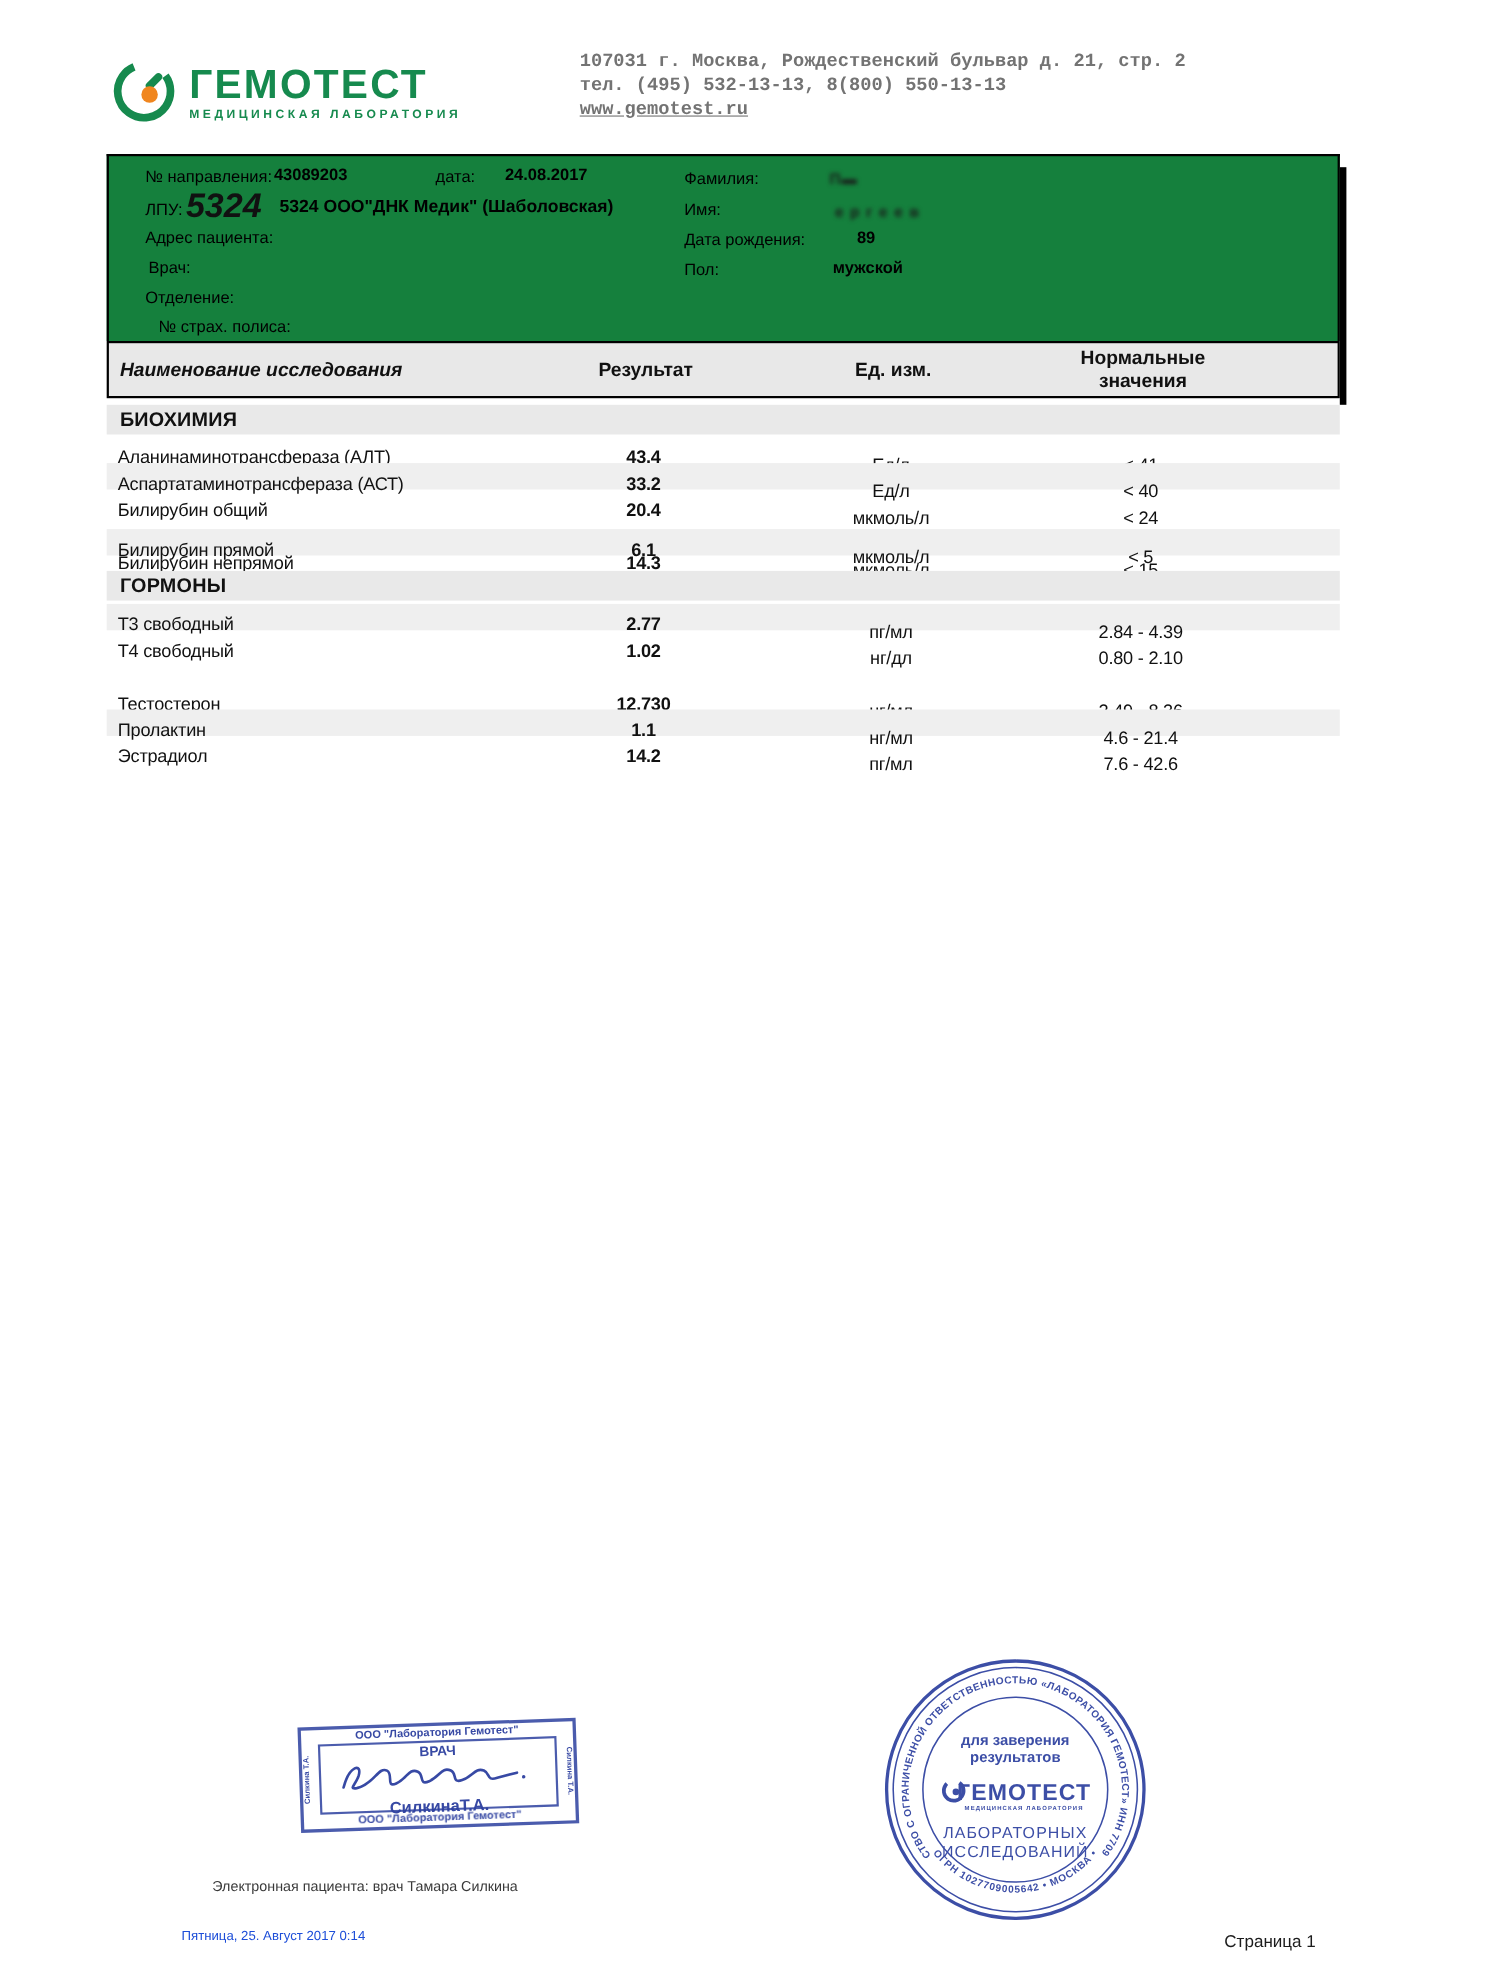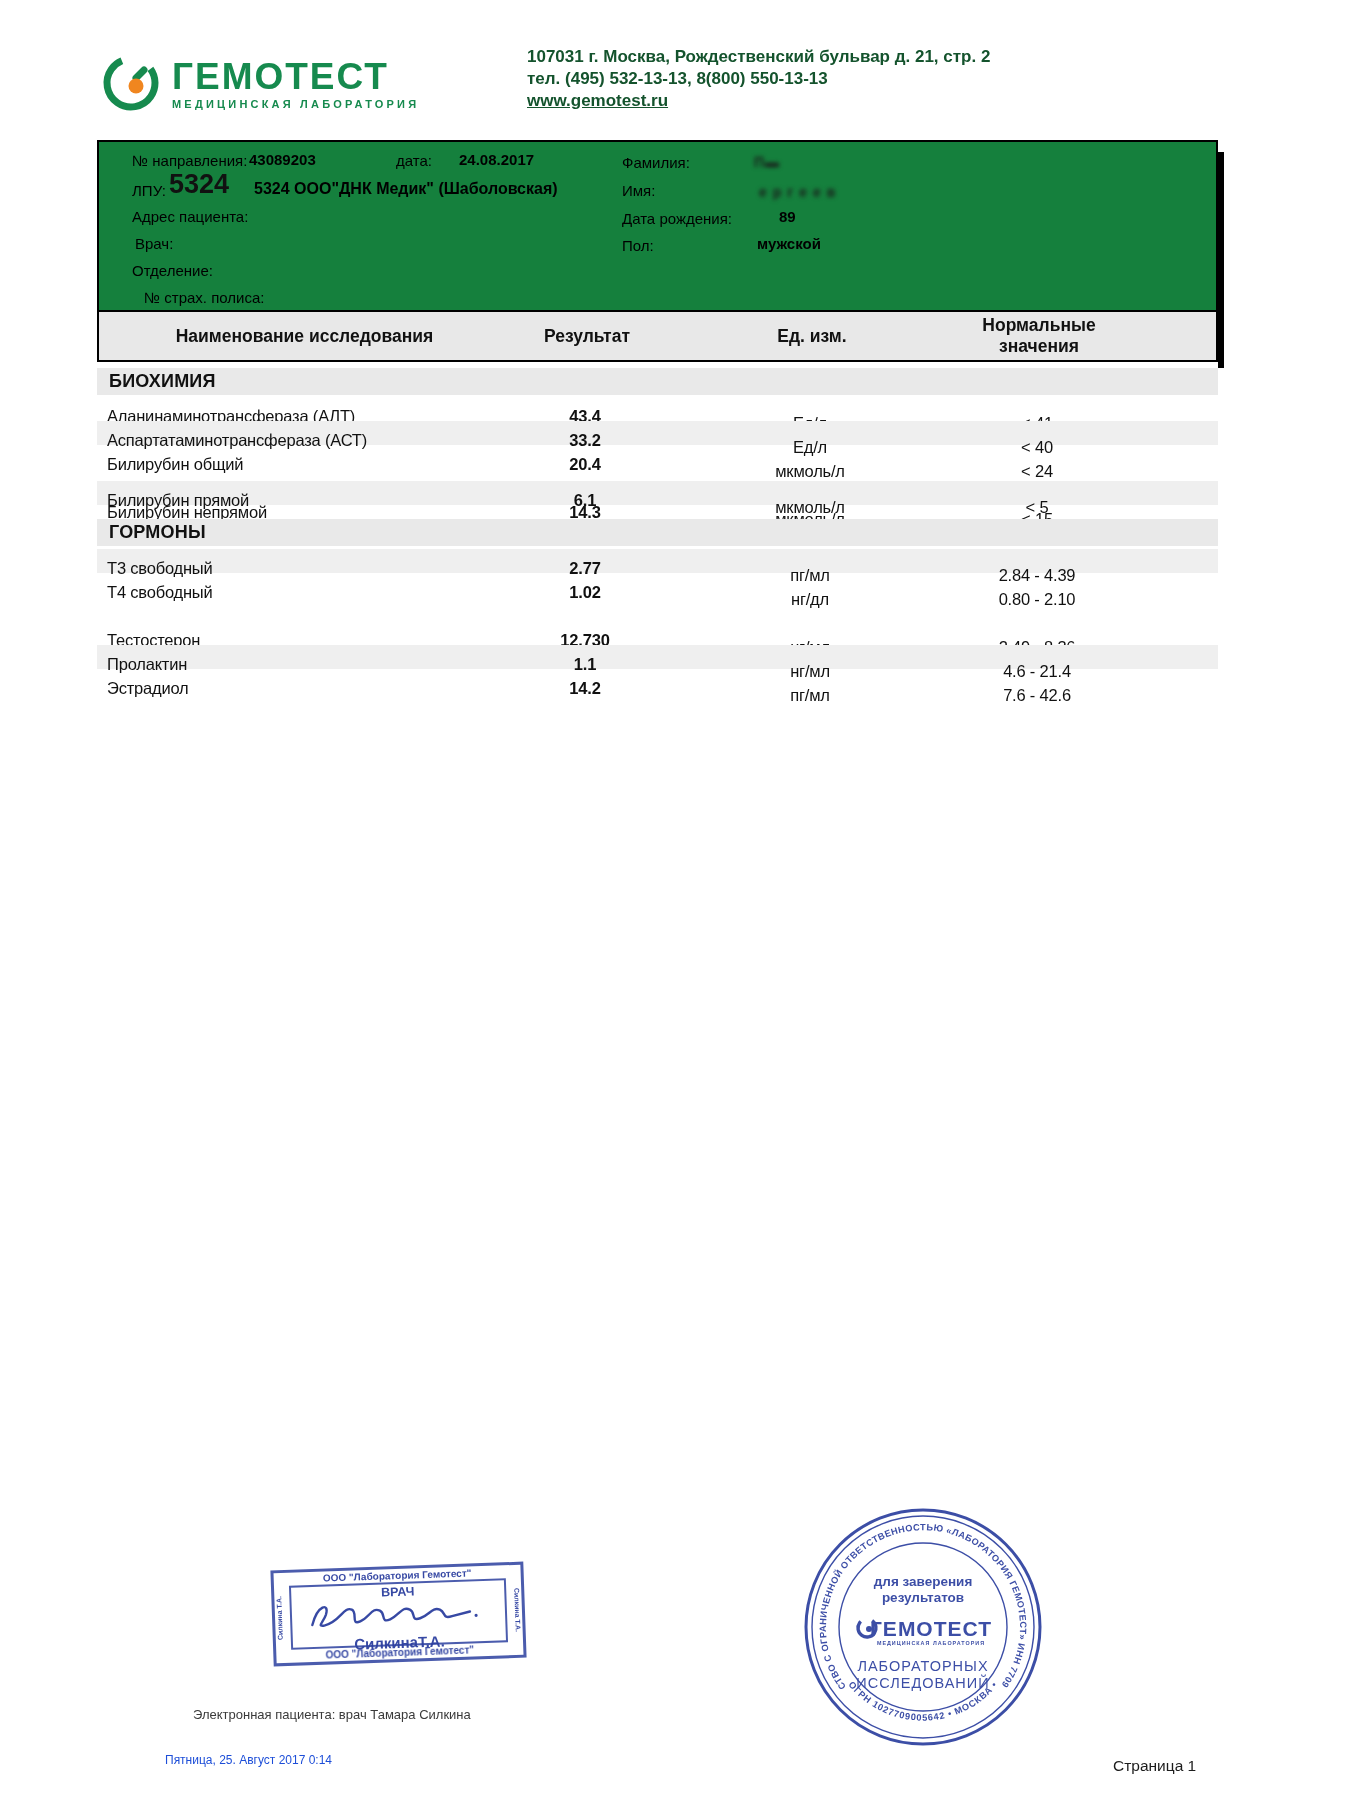--- a/index.html
+++ b/index.html
@@ -3,37 +3,37 @@
 <meta charset="utf-8">
 <style>
   html,body{margin:0;padding:0;background:#ffffff;}
   body{width:1366px;height:1804px;position:relative;overflow:hidden;
        font-family:"Liberation Sans","DejaVu Sans",sans-serif;color:#111;}
   .abs{position:absolute;}
 
   
   .brand-word{font-size:37px;font-weight:bold;color:#168a4e;letter-spacing:2px;line-height:1;}
   .brand-tag{font-size:11px;font-weight:bold;color:#168a4e;letter-spacing:3.2px;margin-top:3px;}
-  .addr{font-size:17px;font-weight:bold;line-height:22px;color:#14532d;}
+  .addr{font-size:17px;font-weight:bold;line-height:22px;color:#737373;font-family:Liberation Mono, monospace;}
   .addr .site{text-decoration:underline;}
 
   
   .infobox{left:97px;top:140px;width:1121px;height:170px;border:2px solid #000;border-bottom:none;box-sizing:border-box;background:#15803d;}
   .shadow-r{left:1218px;top:152px;width:6px;height:216px;background:#000;}
   .lbl{font-size:15px;color:#000;}
   .val{font-size:15px;font-weight:bold;color:#000;}
-  .lpu-big{font-size:27px;font-weight:bold;line-height:1;}
+  .lpu-big{font-size:31px;font-weight:bold;line-height:1;font-style:italic;}
   .smudge{filter:blur(2px);color:#1a1a1a;font-weight:bold;font-size:14px;letter-spacing:1px;}
 
   
   .tablewrap{left:97px;top:310px;width:1121px;height:386px;}
   .thead{position:absolute;left:0;top:0;width:1121px;height:52px;background:#e8e8e8;border:2px solid #000;box-sizing:border-box;
          display:grid;grid-template-columns:390px 196px 254px 200px 1fr;align-items:center;}
   .thead div{font-size:17.5px;font-weight:bold;text-align:center;line-height:21px;}
-  .thead .c-name{text-align:center;padding-left:21px;}
+  .thead .c-name{text-align:left;padding-left:10px;font-style:italic;}
   .trow{position:absolute;left:0;width:1121px;height:24px;
         display:grid;grid-template-columns:390px 196px 254px 200px 1fr;align-items:center;}
   .trow div{font-size:16.5px;line-height:24px;white-space:nowrap;letter-spacing:-0.2px;}
   .trow .c-name{padding-left:10px;}
   .trow .c-res{text-align:center;font-weight:bold;}
   .trow .c-unit,.trow .c-norm{text-align:center;margin-top:14px;}
   .shade{background:#efefef;}
   .secbar{position:absolute;left:0;width:1121px;height:27px;background:#e9e9e9;
           font-size:18px;font-weight:bold;line-height:27px;padding-left:12px;box-sizing:border-box;letter-spacing:0.2px;}
 

